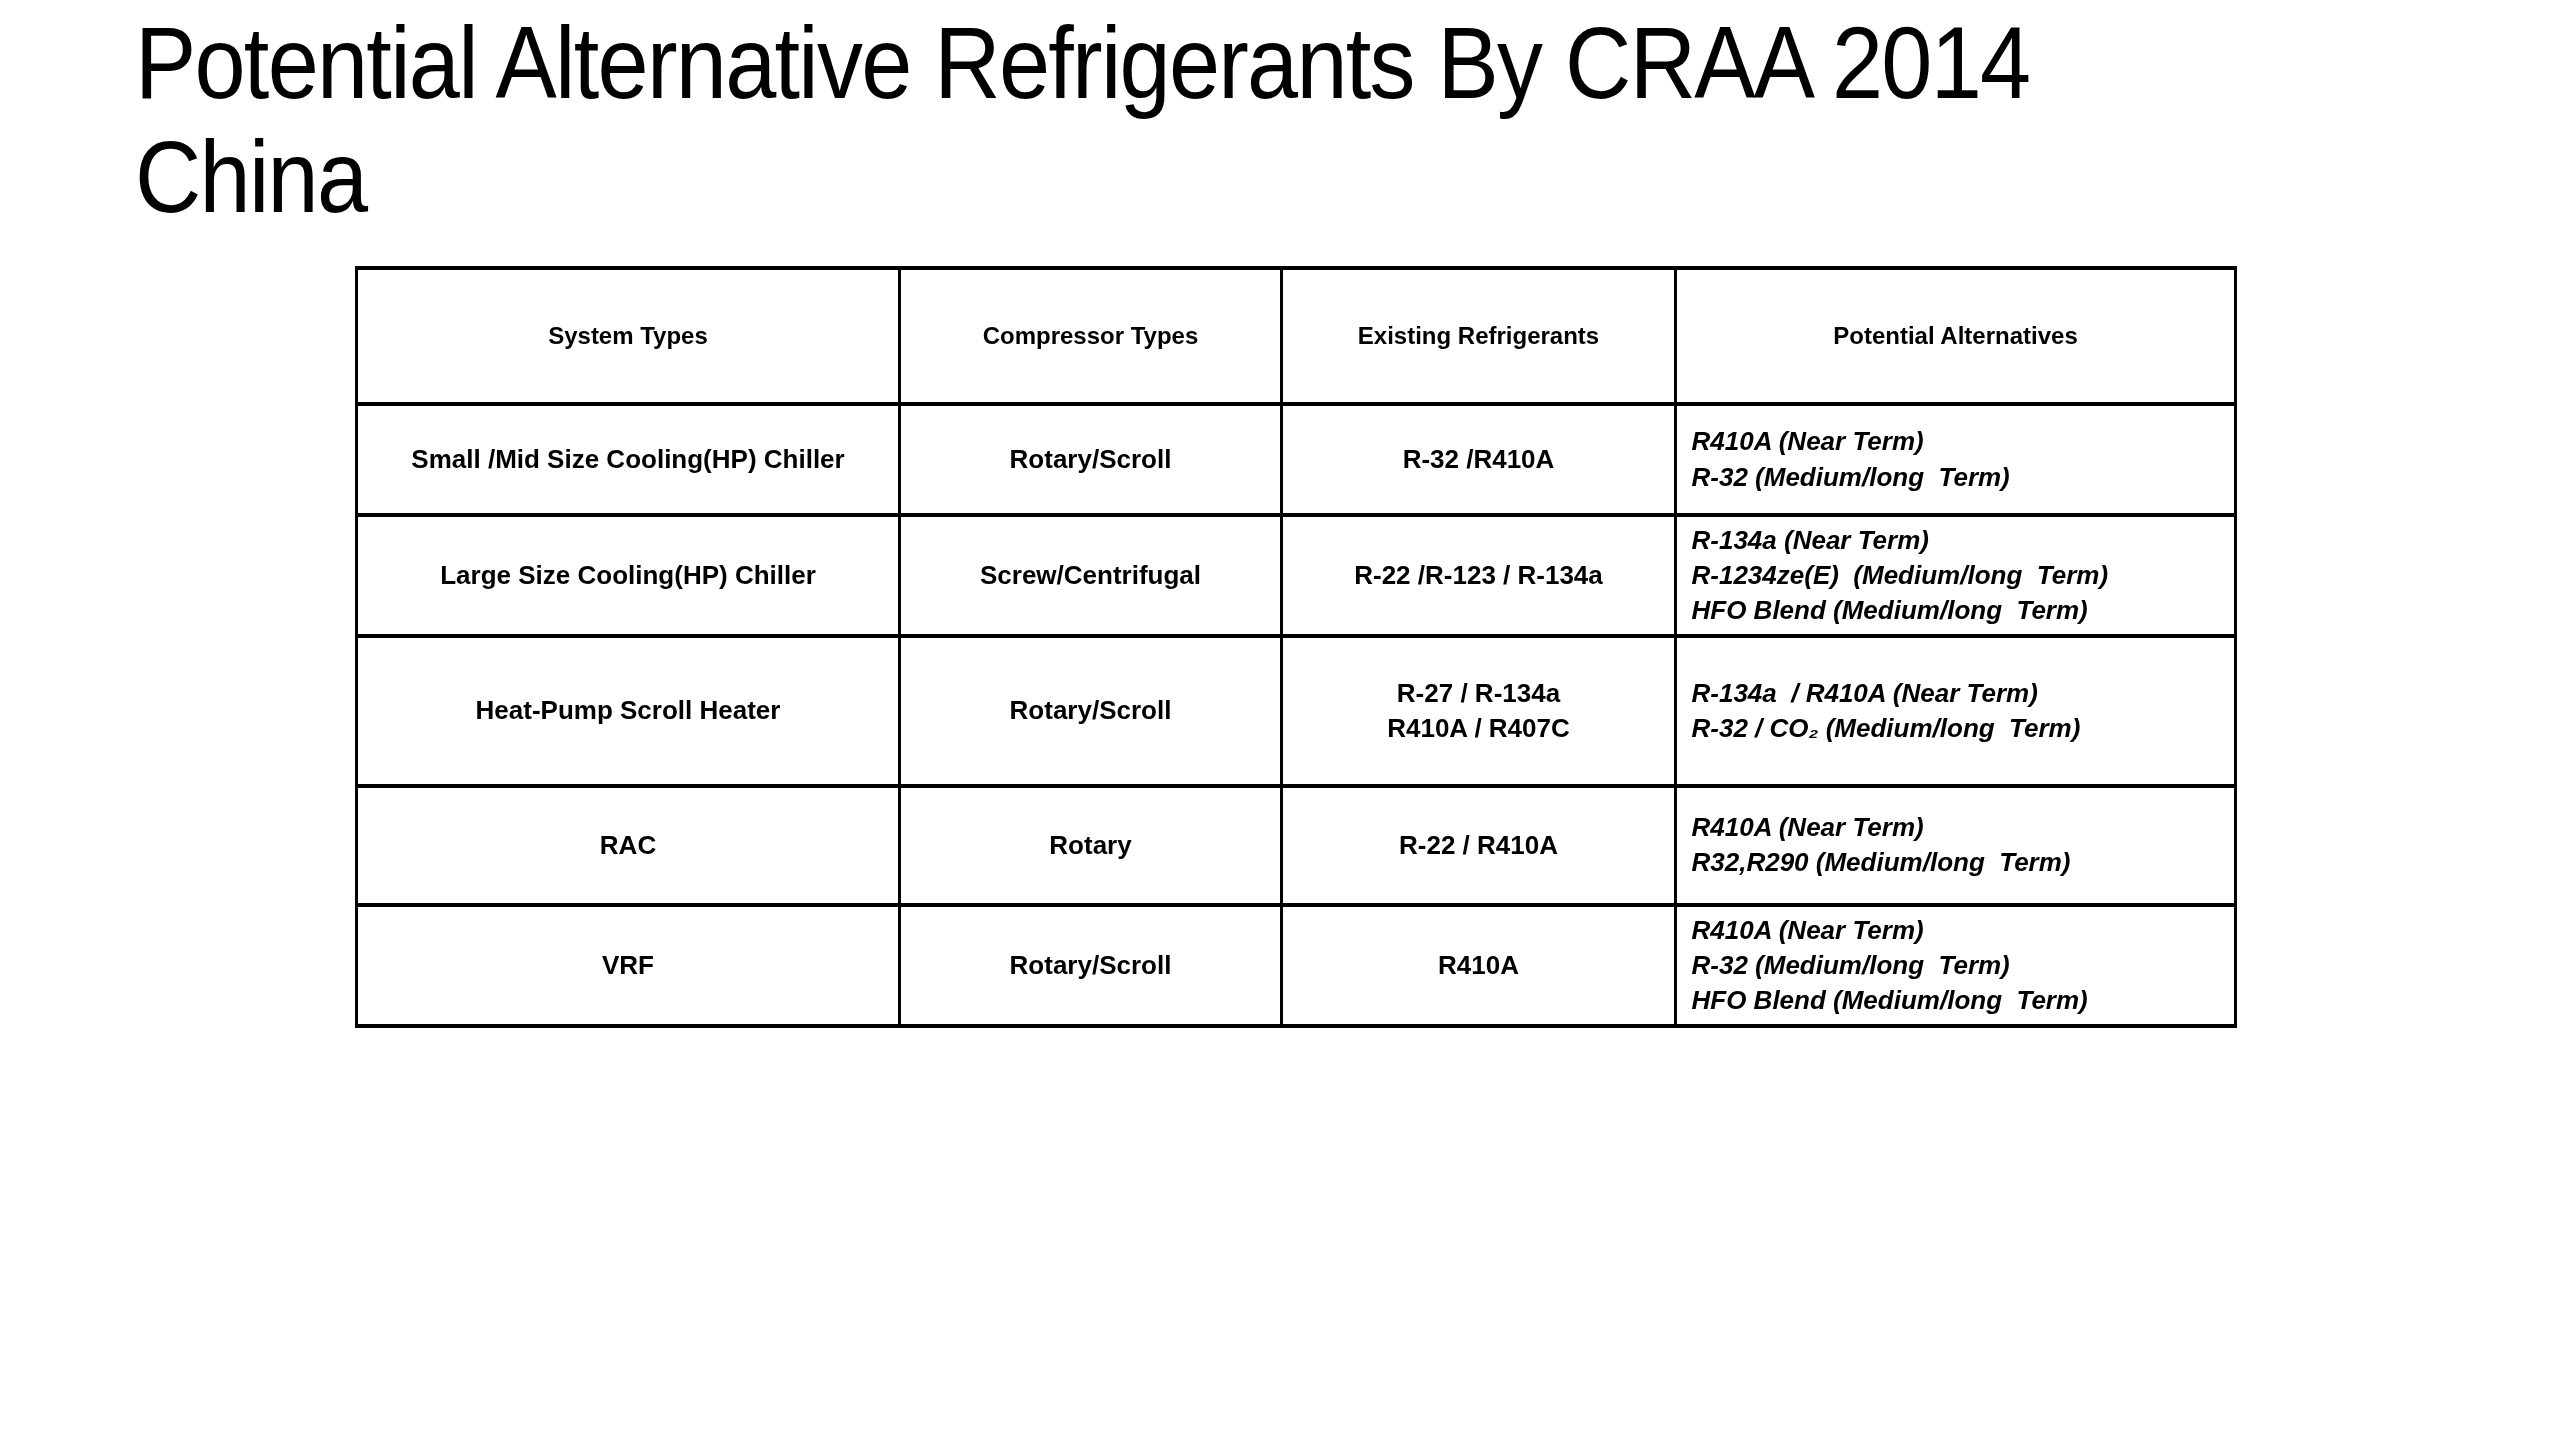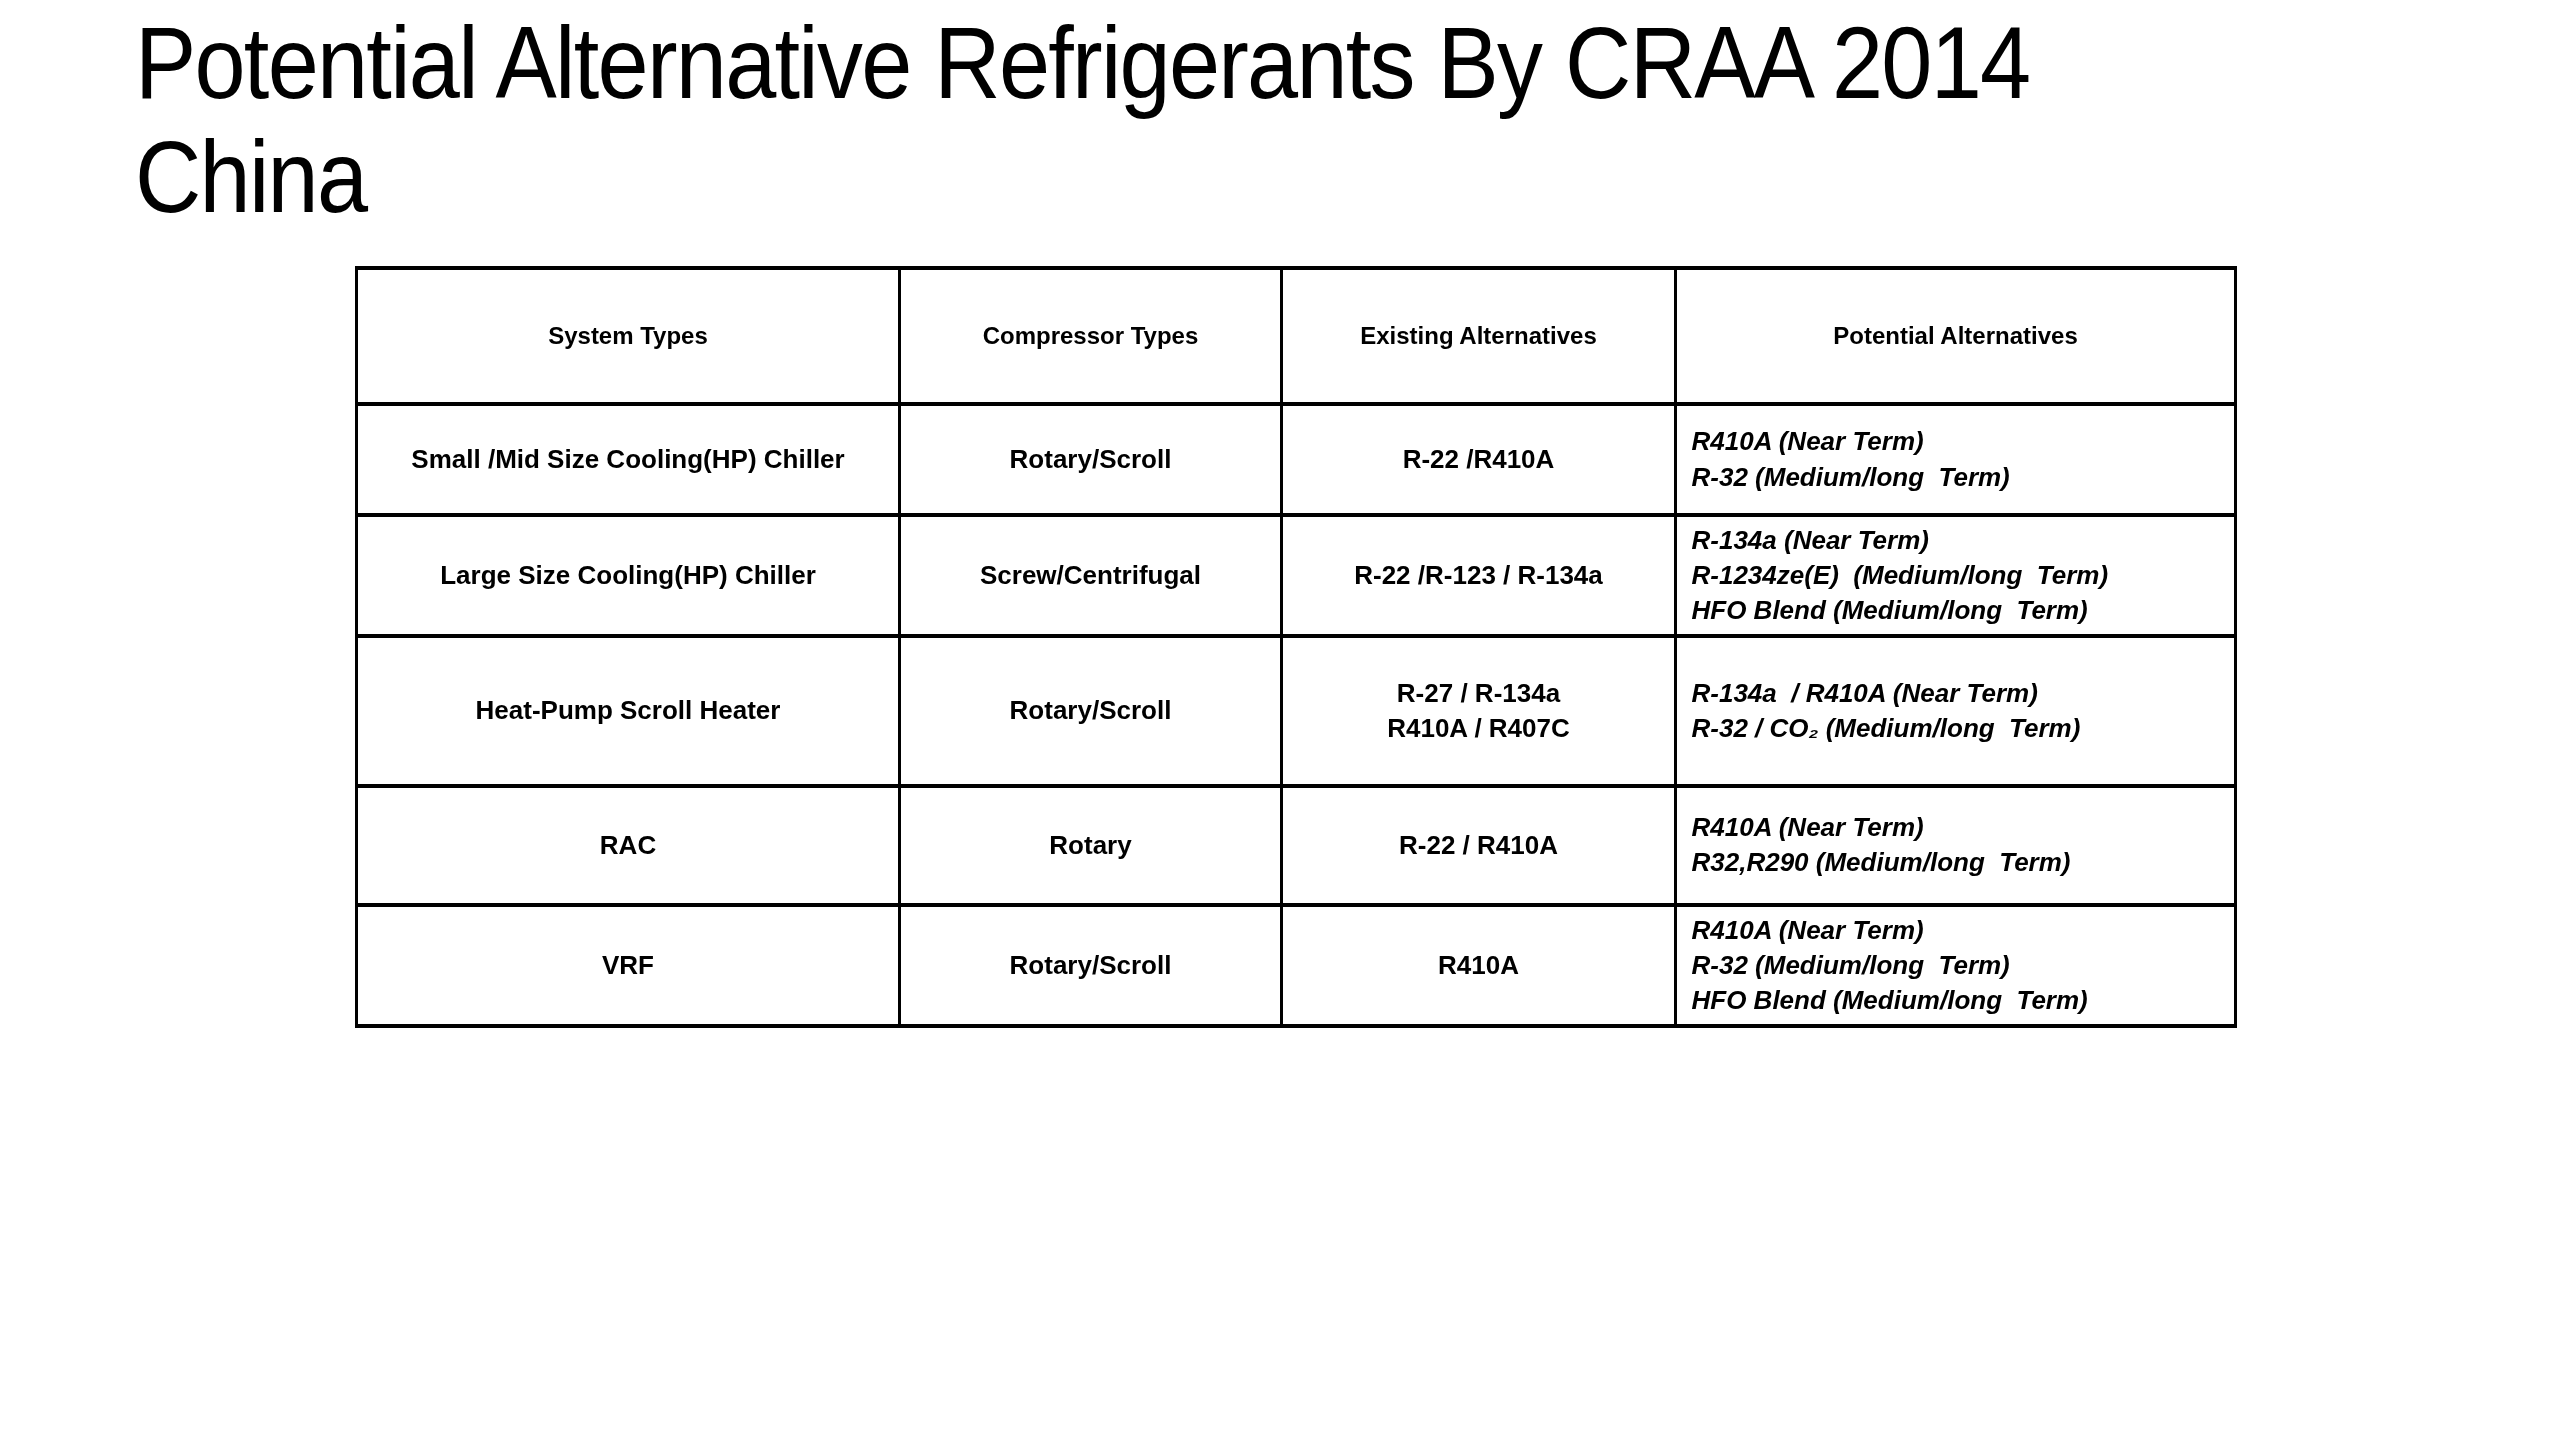--- a/index.html
+++ b/index.html
@@ -82,29 +82,29 @@
     <colgroup>
       <col class="c1">
         <col class="c2">
         <col class="c3">
         <col class="c4">
     </colgroup>
     <thead>
       <tr>
         <th>System Types</th>
         <th>Compressor Types</th>
-        <th>Existing Alternatives</th>
+        <th>Existing Refrigerants</th>
         <th>Potential Alternatives</th>
       </tr>
     </thead>
     <tbody>
       <tr class="r1">
         <td>Small /Mid Size Cooling(HP) Chiller</td>
         <td>Rotary/Scroll</td>
-        <td>R-22 /R410A</td>
+        <td>R-32 /R410A</td>
         <td class="alt-cell">R410A (Near Term)
 R-32 (Medium/long  Term)</td>
       </tr>
       <tr class="r2">
         <td>Large Size Cooling(HP) Chiller</td>
         <td>Screw/Centrifugal</td>
         <td>R-22 /R-123 / R-134a</td>
         <td class="alt-cell">R-134a (Near Term)
 R-1234ze(E)  (Medium/long  Term)
 HFO Blend (Medium/long  Term)</td>

